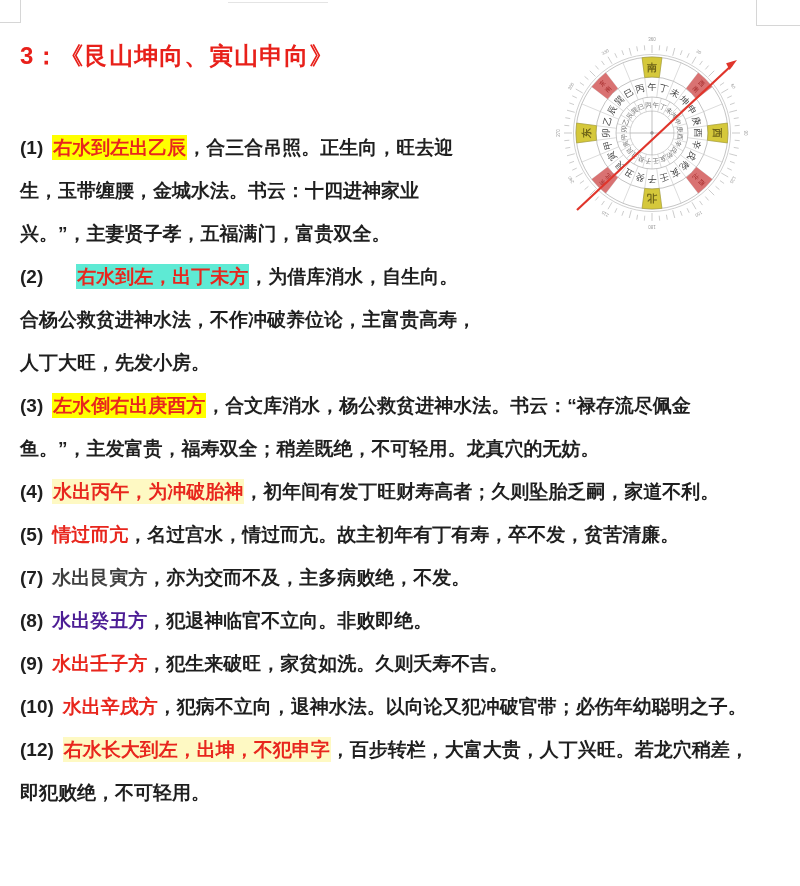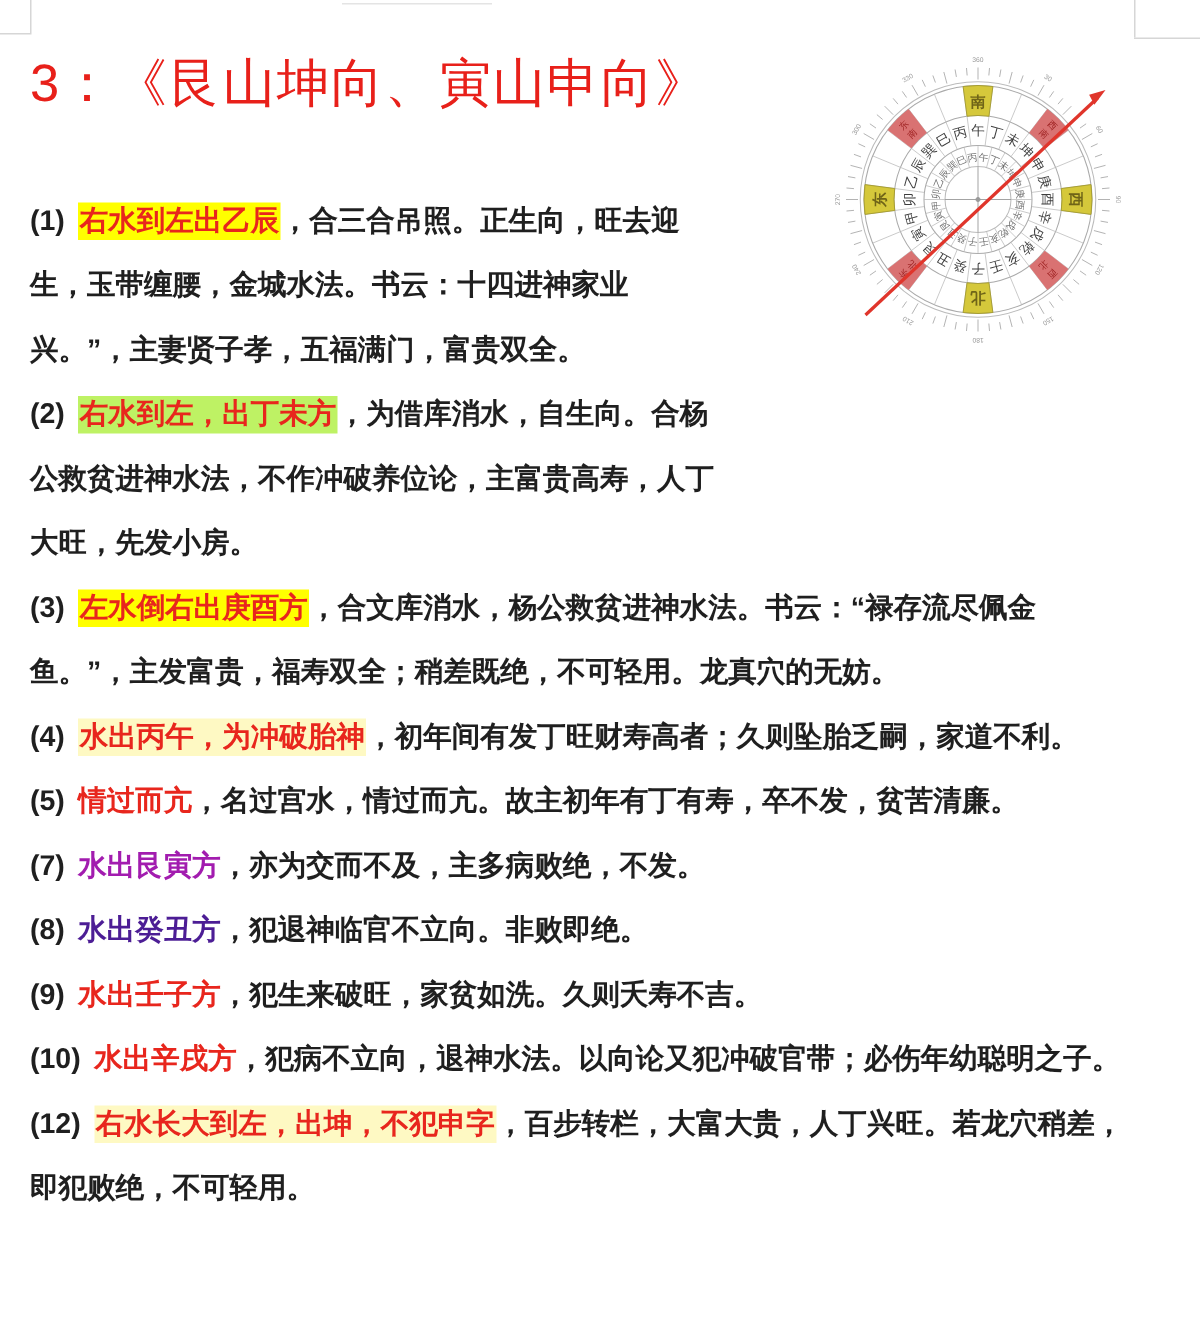--- a/index.html
+++ b/index.html
@@ -10,21 +10,21 @@
   
   .mark{position:absolute;background:#d6d6d6;}
   .corner-left-v{left:20px;top:0;width:1px;height:22px;}
   .corner-left-h{left:0;top:22px;width:21px;height:1px;}
   .corner-right-v{left:756px;top:0;width:1px;height:25px;}
   .corner-right-h{left:756px;top:25px;width:44px;height:1px;}
   .top-edge-line{left:228px;top:2px;width:100px;height:1px;background:#e4e4e4;}
 
   .content{padding:26px 45px 0 20px;}
   .compass-box{float:right;width:270px;height:274px;margin-left:8px;}
-  h1.title{margin:12px 0 0 0;font-size:35px;line-height:36px;font-weight:normal;letter-spacing:1px;}
+  h1.title{margin:12px 0 0 0;font-size:24px;line-height:36px;font-weight:bold;letter-spacing:1px;}
   #paras{margin-top:52px;}
   .para{font-size:19px;line-height:43px;font-weight:bold;color:#1f1f1f;}
   .pnum{margin-right:9px;}
   .hl{background:#ffff00;padding:2px 1px;}
   .redtext{}
   svg text{font-family:"Liberation Sans","DejaVu Sans",sans-serif;}
 </style>
 </head>
 <body>
 
@@ -389,23 +389,23 @@
         </g>
         <g>
           <line x1="92" y1="184" x2="247" y2="39" stroke="#e0352b" stroke-width="2.2"></line>
           <polygon points="252,34 244.6,43.9 241.1,37.2" fill="#e0352b"></polygon>
         </g>
       </svg>
   </div>
   <h1 class="title" style="color: rgb(232, 32, 26);">3：《艮山坤向、寅山申向》</h1>
   <div id="paras">
       <div class="para"><span class="pnum">(1)</span><span class="hl" style="color: rgb(232, 38, 29); background: rgb(255, 255, 0);">右水到左出乙辰</span><span>，合三合吊照。正生向，旺去迎生，玉带缠腰，金城水法。书云：十四进神家业兴。”，主妻贤子孝，五福满门，富贵双全。</span></div>
-      <div class="para"><span class="pnum">(2)</span><span class="hl" style="color: rgb(232, 38, 29); background: #bef264;">右水到左，出丁未方</span><span>，为借库消水，自生向。合杨公救贫进神水法，不作冲破养位论，主富贵高寿，人丁大旺，先发小房。</span></div>
+      <div class="para"><span class="pnum">(2)</span><span class="hl" style="color: rgb(232, 38, 29); background: #5eead4; margin-left: 24px;">右水到左，出丁未方</span><span>，为借库消水，自生向。合杨公救贫进神水法，不作冲破养位论，主富贵高寿，人丁大旺，先发小房。</span></div>
       <div class="para"><span class="pnum">(3)</span><span class="hl" style="color: rgb(232, 38, 29); background: rgb(255, 255, 0);">左水倒右出庚酉方</span><span>，合文库消水，杨公救贫进神水法。书云：“禄存流尽佩金鱼。”，主发富贵，福寿双全；稍差既绝，不可轻用。龙真穴的无妨。</span></div>
       <div class="para"><span class="pnum">(4)</span><span class="hl" style="color: rgb(232, 38, 29); background: #fef9c3;">水出丙午，为冲破胎神</span><span>，初年间有发丁旺财寿高者；久则坠胎乏嗣，家道不利。</span></div>
       <div class="para"><span class="pnum">(5)</span><span class="redtext" style="color: rgb(232, 38, 29);">情过而亢</span><span>，名过宫水，情过而亢。故主初年有丁有寿，卒不发，贫苦清廉。</span></div>
-      <div class="para"><span class="pnum">(7)</span><span class="redtext" style="color: #a21caf;">水出艮寅方</span><span>，亦为交而不及，主多病败绝，不发。</span></div>
+      <div class="para"><span class="pnum">(7)</span><span class="redtext" style="color: #404040;">水出艮寅方</span><span>，亦为交而不及，主多病败绝，不发。</span></div>
       <div class="para"><span class="pnum">(8)</span><span class="redtext" style="color: #4c1d95;">水出癸丑方</span><span>，犯退神临官不立向。非败即绝。</span></div>
       <div class="para"><span class="pnum">(9)</span><span class="redtext" style="color: rgb(232, 38, 29);">水出壬子方</span><span>，犯生来破旺，家贫如洗。久则夭寿不吉。</span></div>
       <div class="para"><span class="pnum">(10)</span><span class="redtext" style="color: rgb(232, 38, 29);">水出辛戌方</span><span>，犯病不立向，退神水法。以向论又犯冲破官带；必伤年幼聪明之子。</span></div>
       <div class="para"><span class="pnum">(12)</span><span class="hl" style="color: rgb(232, 38, 29); background: #fef9c3;">右水长大到左，出坤，不犯申字</span><span>，百步转栏，大富大贵，人丁兴旺。若龙穴稍差，即犯败绝，不可轻用。</span></div>
     </div>
 </div>
 
 </body></html>

